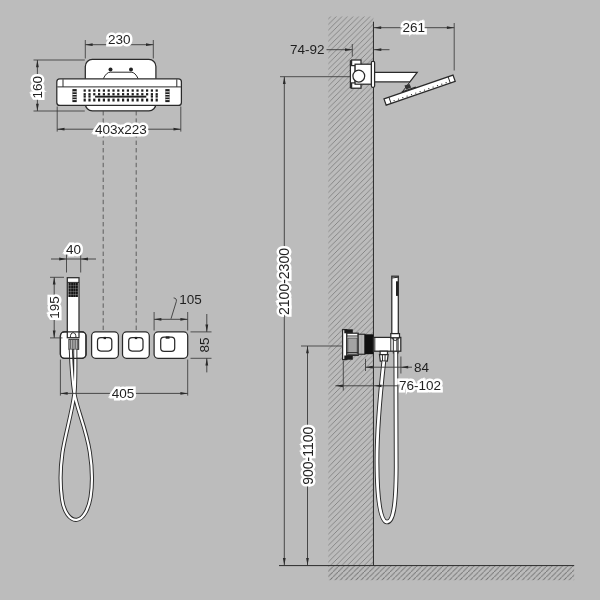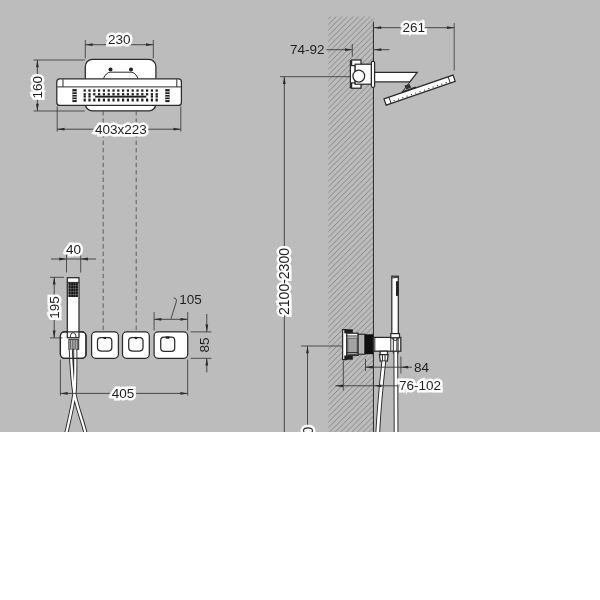--- a/index.html
+++ b/index.html
@@ -1,16 +1,16 @@
 <!DOCTYPE html>
 <html><head>
 <meta charset="utf-8">
 <style>
 html,body{margin:0;padding:0;background:#ffffff;}
-#page{width:600px;height:432px;position:relative;background:#f9a8d4;filter:grayscale(1);}
+#page{width:600px;height:600px;position:relative;background:#f9a8d4;filter:grayscale(1);}
 svg{display:block;}
 text{font-family:"Liberation Sans",sans-serif;fill:#1f1f1f;}
 .dim{stroke:#3a3a3a;stroke-width:0.9;fill:none;}
 .ext{stroke:#3a3a3a;stroke-width:0.85;fill:none;}
 .arr{fill:#2a2a2a;stroke:none;}
 .out{stroke:#2a2a2a;stroke-width:1.25;fill:#fff;}
 .out2{stroke:#2a2a2a;stroke-width:1.0;fill:none;}
 .halo{paint-order:stroke;stroke:#ffffff;stroke-width:5px;}
 </style>
 </head>

